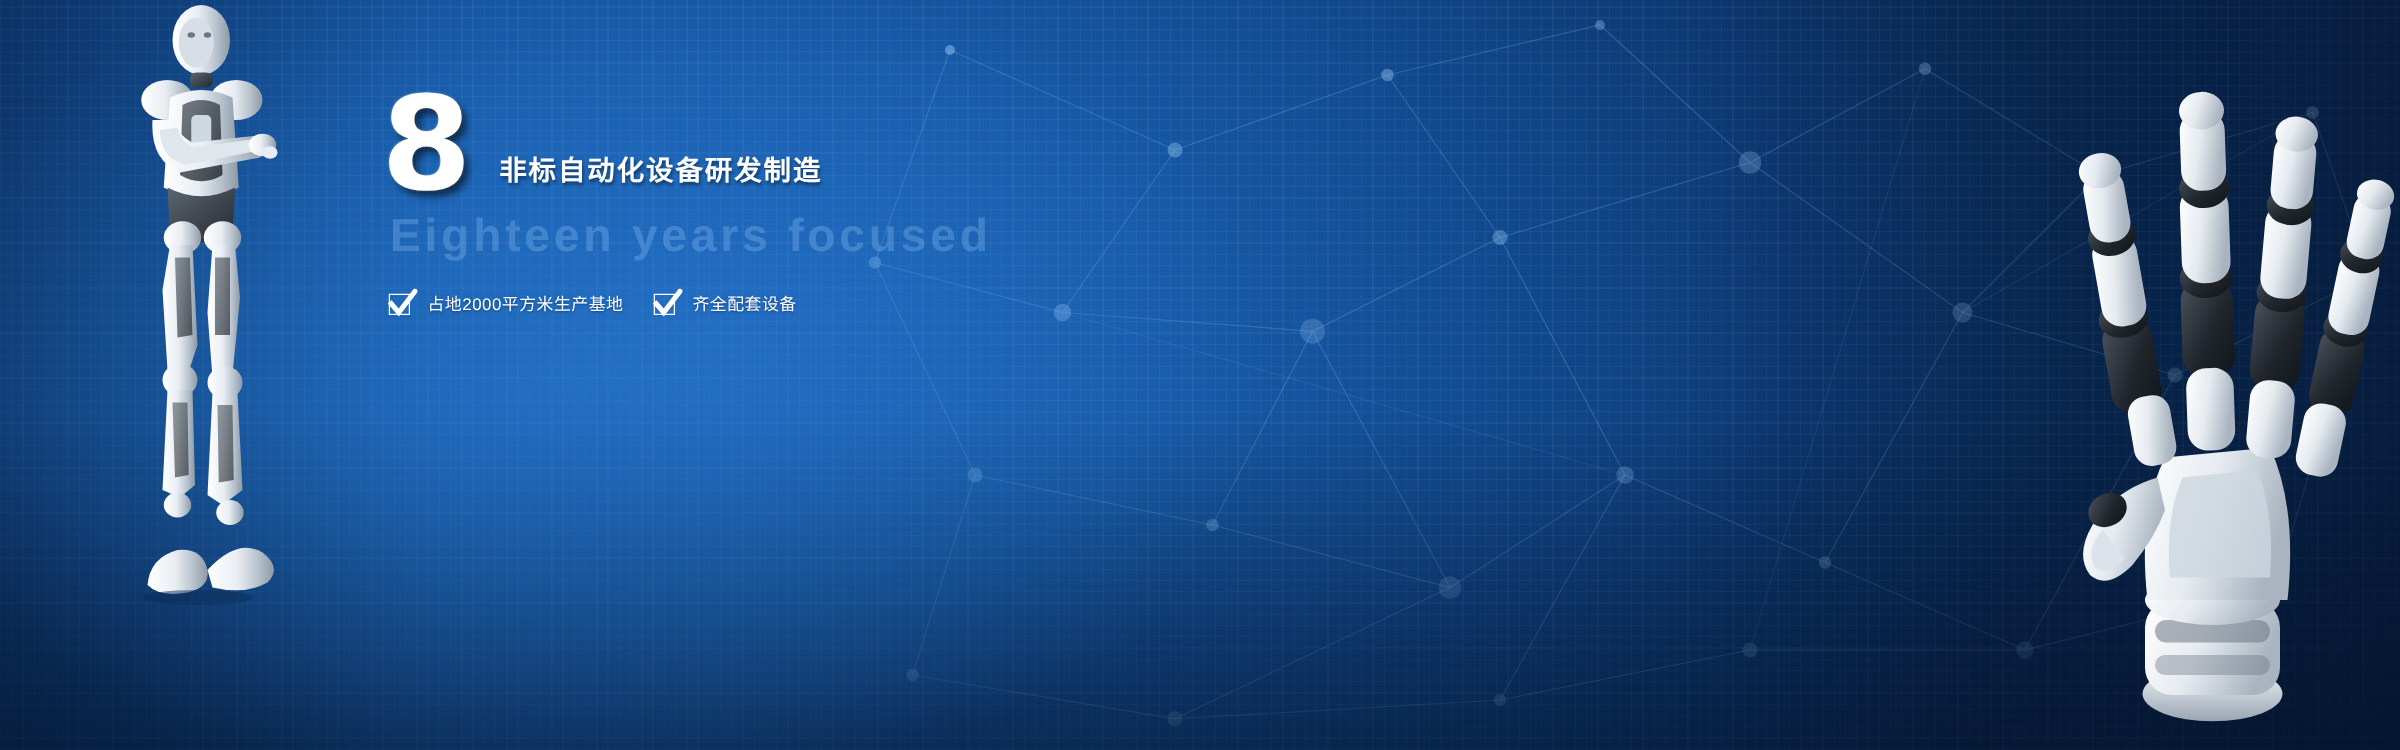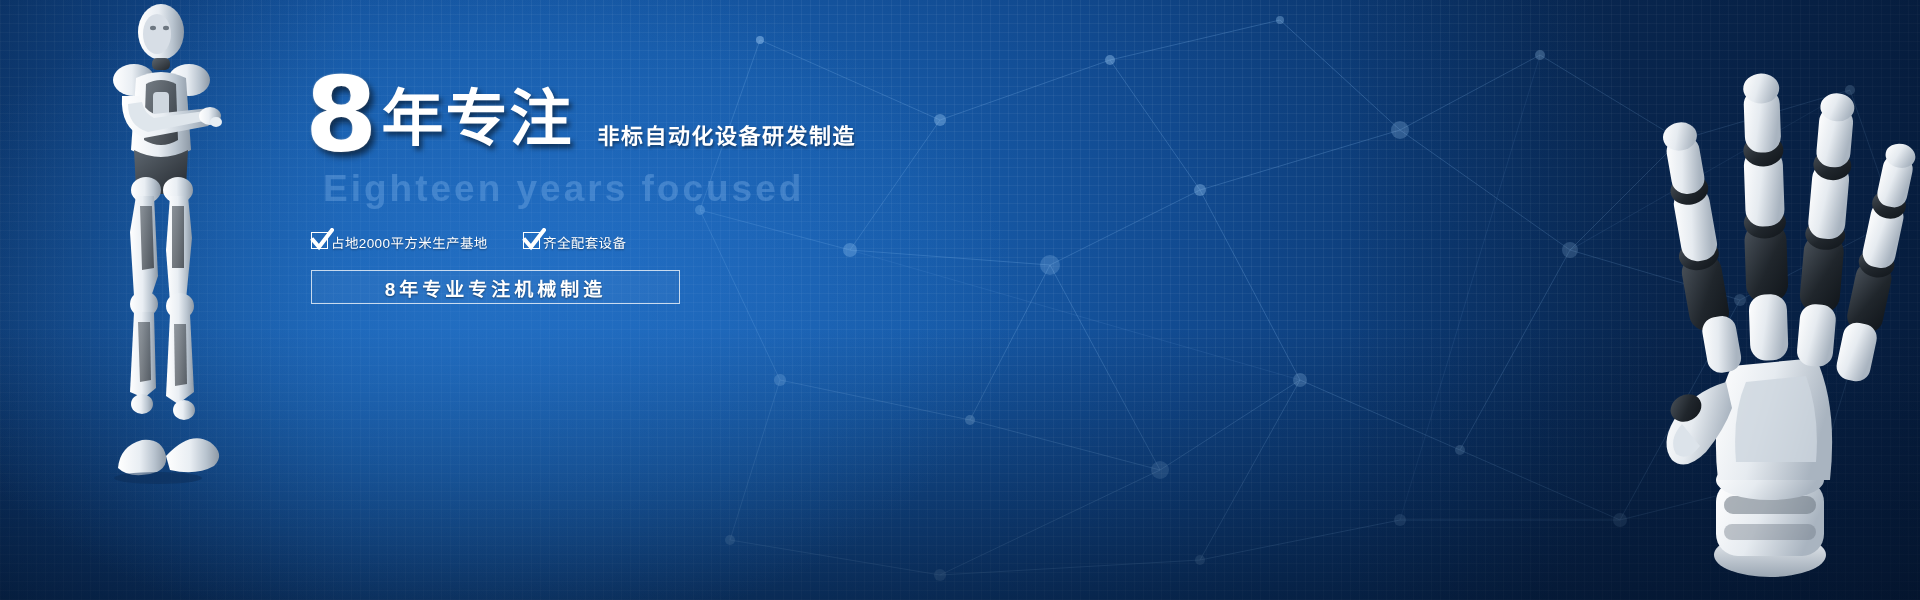--- a/index.html
+++ b/index.html
@@ -41,32 +41,32 @@
     font-size:62px;font-weight:700;color:#fff;letter-spacing:2px;
     margin-left:6px;margin-bottom:6px;
     text-shadow:3px 4px 5px rgba(0,0,0,.5);
   }
   .cn-sub{
     font-size:22px;font-weight:700;color:#ffffff;letter-spacing:1.5px;
     margin-left:24px;margin-bottom:14px;white-space:nowrap;
     text-shadow:1px 2px 3px rgba(0,0,0,.45);
   }
   .en-line{
-    margin-top:4px;margin-left:18px;
+    margin-top:4px;margin-left:7px;
     font-size:37px;font-weight:700;letter-spacing:3px;
     color:rgba(150,195,245,.30);
     font-family:"Liberation Sans","DejaVu Sans",sans-serif;
   }
   
   #features{
     margin-top:22px;margin-left:6px;
     display:grid;grid-template-columns:212px 260px;
     row-gap:12px;column-gap:0;
   }
-  .feat{display:flex;align-items:flex-start;gap:3px;}
+  .feat{display:flex;align-items:flex-end;gap:14px;}
   .chk{
     width:17px;height:17px;flex:0 0 auto;position:relative;
     border:1.6px solid #ffffff;background:transparent;box-sizing:border-box;
   }
   .chk svg{position:absolute;left:-2px;top:-5px;}
   .feat span.lbl{
     font-size:13.5px;color:#ffffff;letter-spacing:.4px;white-space:nowrap;
     text-shadow:0 1px 2px rgba(0,0,0,.4);
   }
   
@@ -274,21 +274,20 @@
         <ellipse cx="269" cy="140" rx="15" ry="12" fill="url(#hw)"></ellipse>
         <rect x="250" y="312" width="34" height="58" rx="14" fill="url(#hw)"></rect>
       </g>
     </g>
   </svg>
 
   <div id="content">
 
     <div class="headline-row">
       <span class="big8">8</span>
-      <span class="cn-big">年专注</span>
       <span class="cn-sub">非标自动化设备研发制造</span>
     </div>
 
     <div class="en-line">Eighteen years focused</div>
 
     <div id="features">
       <div class="feat">
         <span class="chk">
           <svg width="24" height="24" viewBox="0 0 24 24" fill="none">
               <path d="M3 12 L9 19 L22 2" stroke="#ffffff" stroke-width="4" stroke-linecap="square" fill="none"></path>
@@ -299,18 +298,15 @@
       <div class="feat">
         <span class="chk">
           <svg width="24" height="24" viewBox="0 0 24 24" fill="none">
               <path d="M3 12 L9 19 L22 2" stroke="#ffffff" stroke-width="4" stroke-linecap="square" fill="none"></path>
             </svg>
         </span>
         <span class="lbl">齐全配套设备</span>
       </div>
     </div>
 
-    <div id="slogan-box">
-      <span>8年专业专注机械制造</span>
-    </div>
 
   </div>
 </div>
 
 </body></html>

